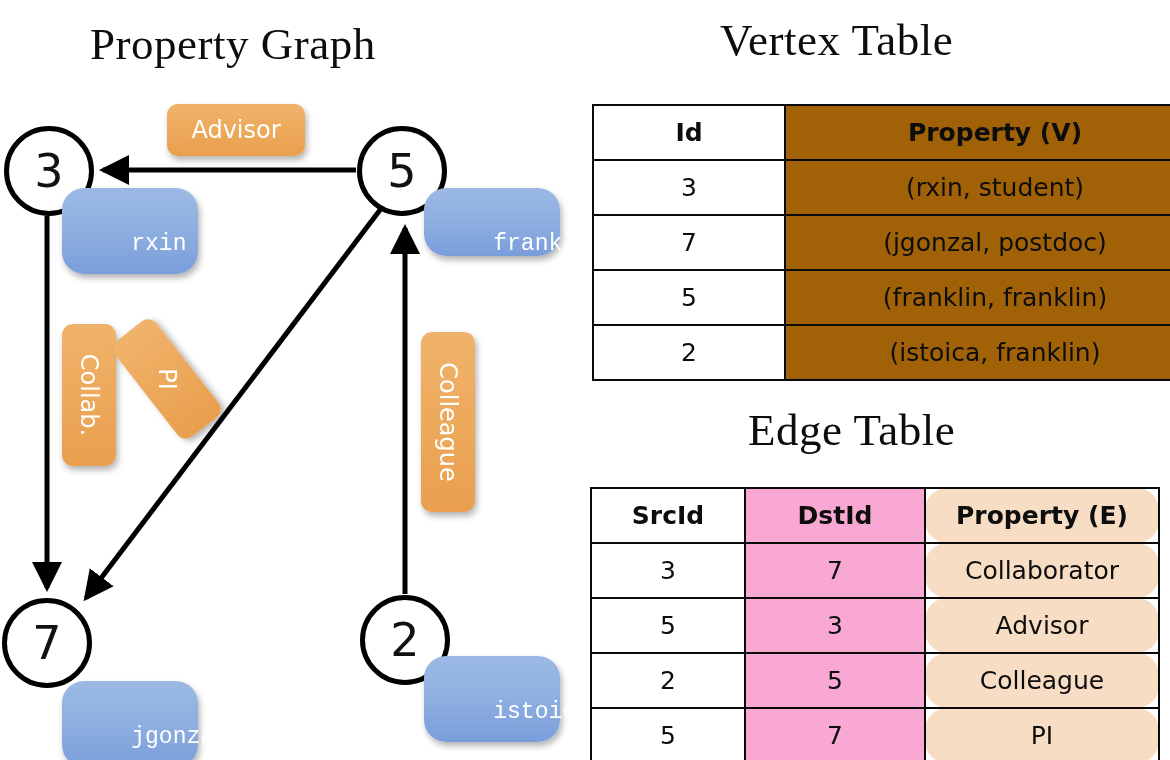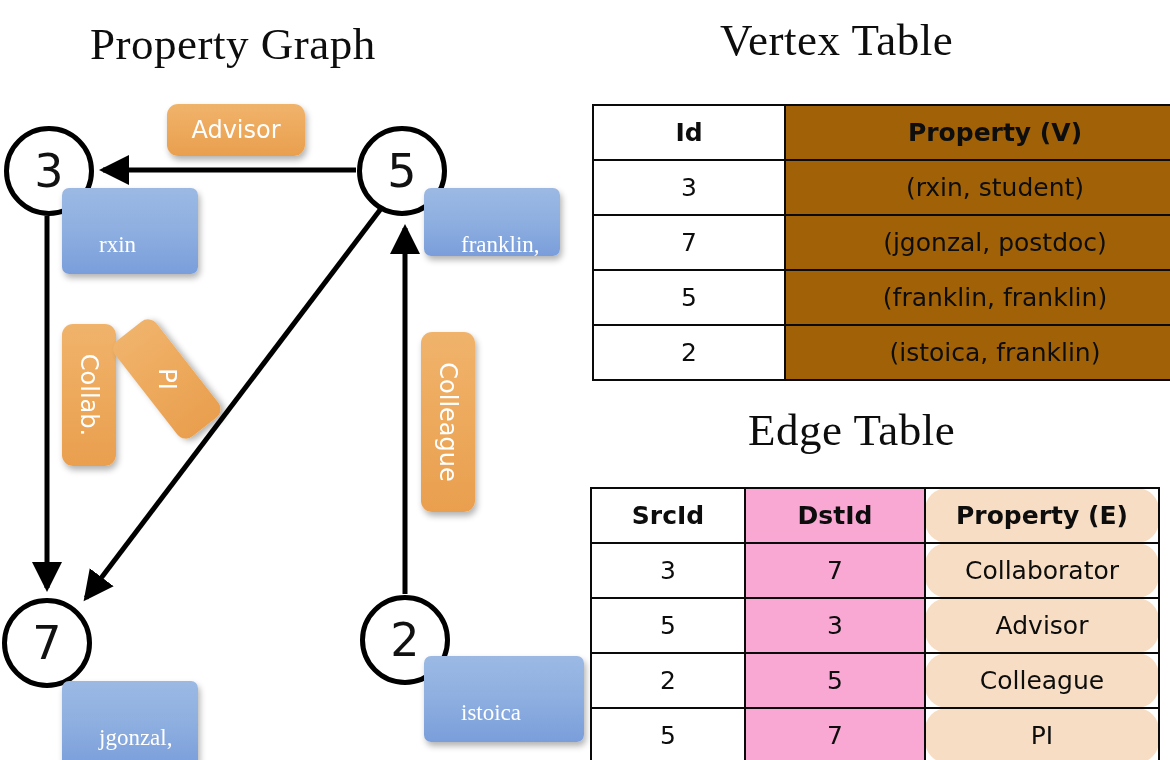--- a/index.html
+++ b/index.html
@@ -56,25 +56,25 @@
     font-family: "DejaVu Sans", sans-serif;
     font-size: 46px;
     line-height: 1;
     color: #111;
     user-select: none;
   }
 
   
   .prop-box {
     position: absolute;
-    border-radius: 7px;
+    border-radius: 22px;
     background: linear-gradient(to bottom, #9cb9e4 0%, #8fb0e0 45%, #7a9edb 100%);
     box-shadow: 2px 4px 6px rgba(0,0,0,0.30);
     color: #ffffff;
-    font-family: Liberation Serif, serif;
+    font-family: Liberation Mono, monospace;
     font-size: 23px;
     line-height: 1.35;
     padding: 10px 12px 0 14px;
     box-sizing: border-box;
     white-space: pre;
   }
 
   
   .edge-label {
     position: absolute;
@@ -166,21 +166,21 @@
     <span class="node-label">7</span>
   </div>
   <div class="prop-box" style="left:62px; top:656px; width:136px; height:86px;margin-top:25px;">
     <span>jgonzal,</span><br>
     
   </div>
 
   <div class="node-circle" style="left:360px; top:595px; width:90px; height:90px;">
     <span class="node-label">2</span>
   </div>
-  <div class="prop-box" style="left:424px; top:656px; width:160px; height:86px;">
+  <div class="prop-box" style="left:424px; top:656px; width:136px; height:86px;">
     <span>istoica</span><br>
     
   </div>
 
   <div class="edge-label" style="left:167px; top:104px; width:138px; height:52px;">
     <span class="lbl-text">Advisor</span>
   </div>
 
   <div class="edge-label vert-text" style="left:62px; top:324px; width:54px; height:142px;">
     <span class="lbl-text">Collab.</span>

